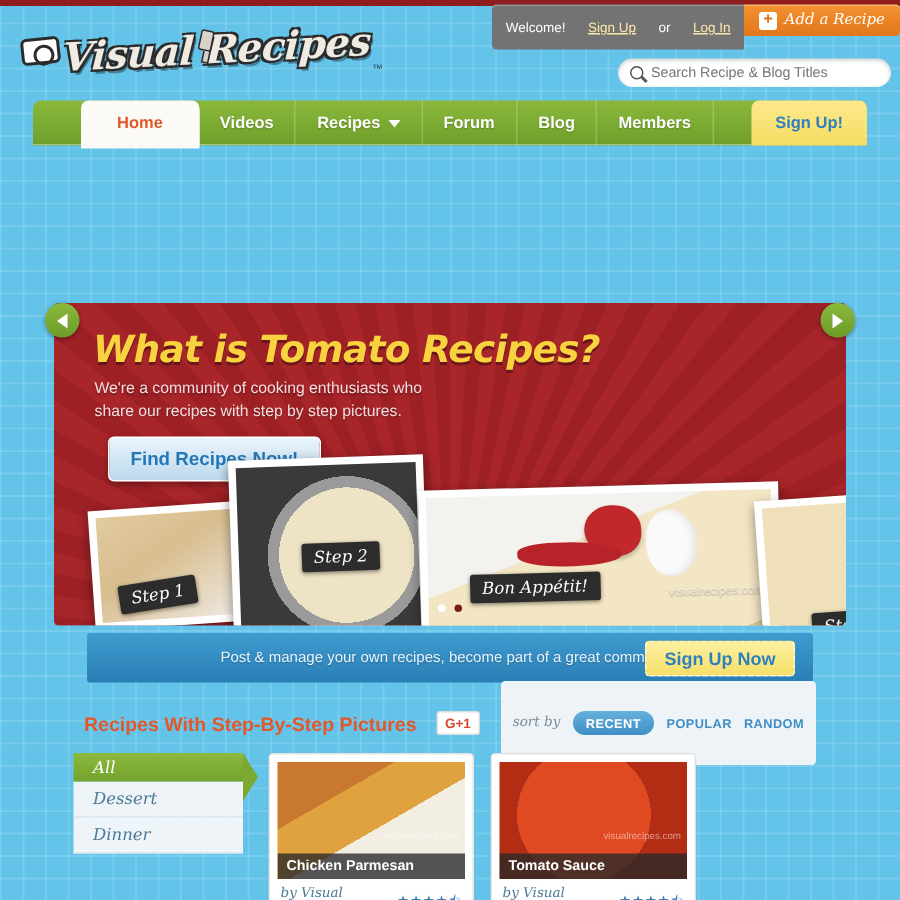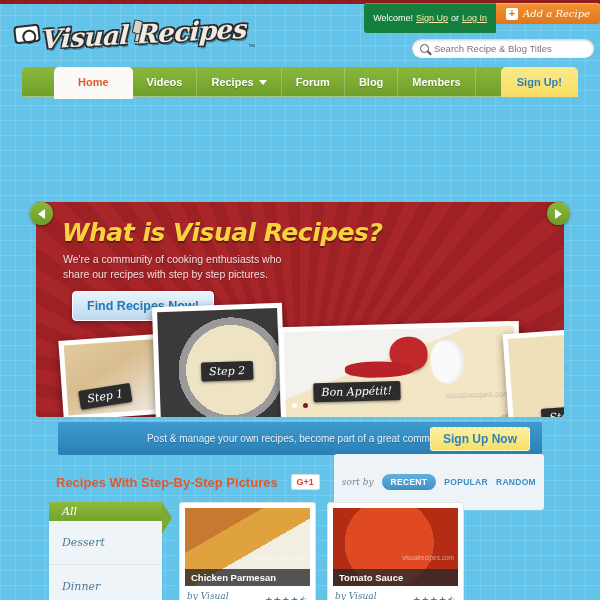--- a/index.html
+++ b/index.html
@@ -23,22 +23,22 @@
     background:#8f1d1d;
   }
   .wrap { position: relative; width: 600px; }
 
   
   .util {
     position:absolute; top:3px; right:0; display:flex; align-items:stretch;
     height:21px; font-size:9px;
   }
   .welcome {
-    background:#15803d; color:#fff; display:flex; align-items:center;
-    padding:15px 9px; gap:3px; border-top-left-radius:3px;border-bottom-left-radius:3px;
+    background:#737373; color:#fff; display:flex; align-items:center;
+    padding:15px 9px; gap:15px; border-top-left-radius:3px;border-bottom-left-radius:3px;
     box-shadow: inset 0 1px 0 rgba(255,255,255,.25);
   }
   .welcome a { color:#ffe9a8; text-decoration:underline; }
   .addrecipe {
     background:linear-gradient(#f49232,#e2761a); color:#fff;
     display:flex;align-items:center;gap:5px;padding:0 10px;
     border-top-right-radius:3px;border-bottom-right-radius:3px;
     box-shadow: inset 0 1px 0 rgba(255,255,255,.3);
   }
   .plusbox {
@@ -218,21 +218,21 @@
     margin-left:14px;display:flex;align-items:center;gap:8px;
     background:#eef3f7;border-radius:3px;padding:20px 8px;
   }
   .sortby{font-family:"DejaVu Serif",serif;font-style:italic;font-size:9px;color:#7b8a95;}
   .chip{font-size:8.5px;font-weight:bold;color:#3f8fc4;letter-spacing:.3px;}
   .chip.on{background:linear-gradient(#65b0dd,#3f8fc4);color:#fff;padding:3px 9px;border-radius:9px;}
 
   
   .side{position:absolute;left:27px;top:405px;width:113px;}
   .side .cat{
-    height:44px;display:flex;align-items:center;padding-left:13px;
+    height:24px;display:flex;align-items:center;padding-left:13px;
     font-family:"DejaVu Serif",serif;font-style:italic;font-size:11px;color:#4a7a96;
     background:#eef4f8;border-bottom:1px solid #dfe8ee;
   }
   .side .cat.on{
     background:linear-gradient(#8cba3e,#74a32c);color:#fff;border-bottom:none;
     position:relative;height:19px;
   }
   .side .cat.on:after{
     content:"";position:absolute;right:-10px;top:0;border-top:16px solid transparent;
     border-bottom:16px solid transparent;border-left:10px solid #7da932;
@@ -309,21 +309,21 @@
       <span>Members</span>
     </div>
     <div class="item signup">
       <span>Sign Up!</span>
     </div>
   </div>
 
   <div class="panel">
 
     <div class="hero">
-      <div class="hero-title">What is Visual Recipes?</div>
+      <div class="hero-title">What is Tomato Recipes?</div>
       <div class="hero-sub">We're a community of cooking enthusiasts who share our recipes with step by step pictures.</div>
       <div class="hero-btn">Find Recipes Now!</div>
 
       <div class="photo p1">
         <div class="ph-img">
           <span class="chalk" style="left:12px;top:44px;transform:rotate(-5deg);">Step 1</span>
         </div>
       </div>
 
       <div class="photo p2">

